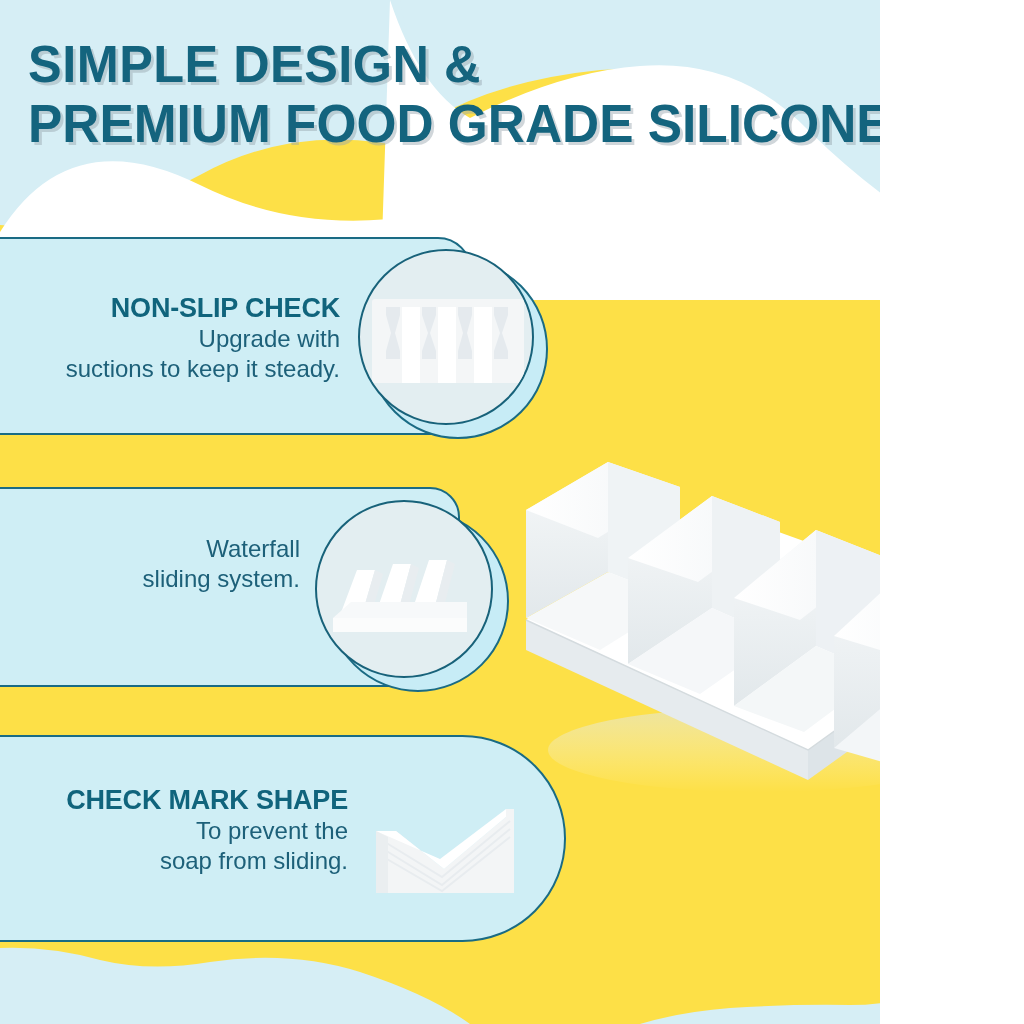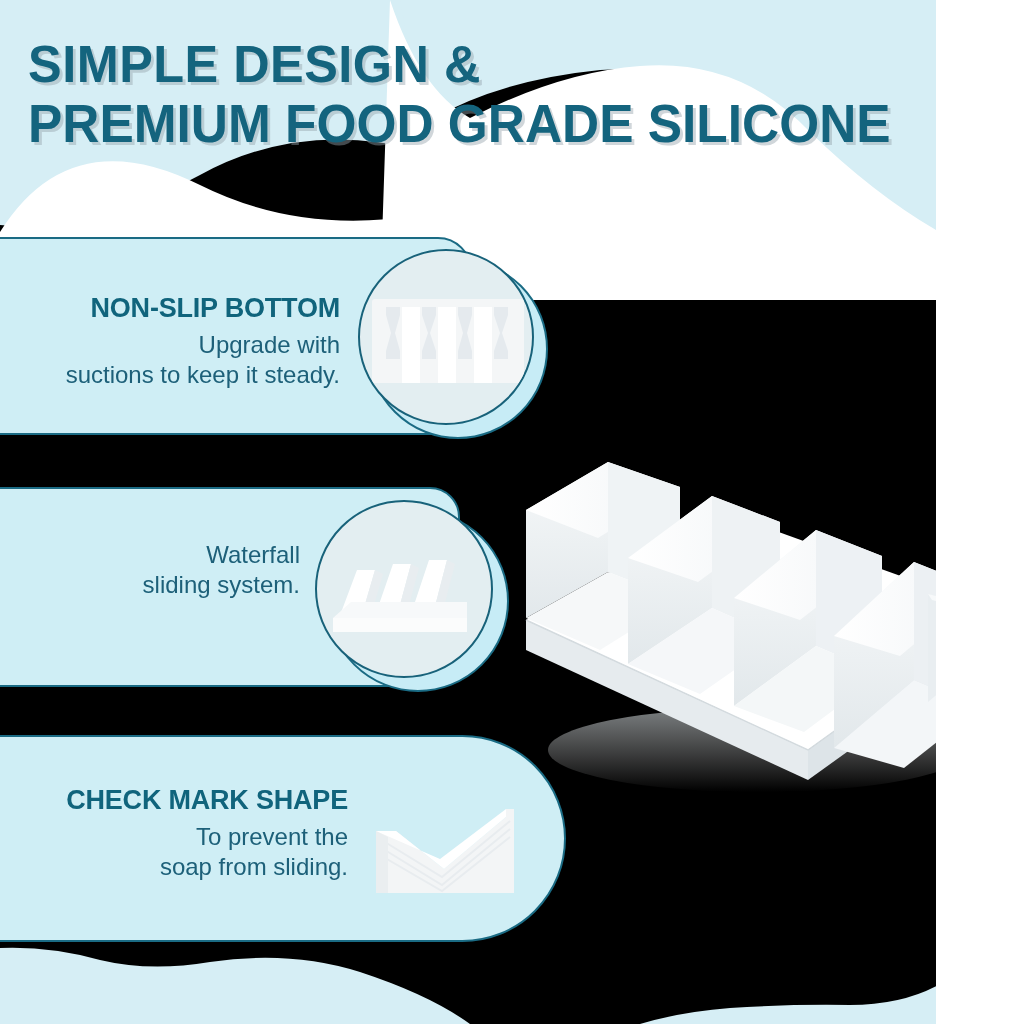--- a/index.html
+++ b/index.html
@@ -2,25 +2,26 @@
 <html><head>
 <meta charset="utf-8">
 <style>
   html, body {
     margin: 0;
     padding: 0;
     background: #ffffff;
   }
   #page {
     position: relative;
-    width: 936px;
+    width: 856px;
     height: 1024px;
     overflow: hidden;
-    background: #000000;
+    background: #fde047;
     font-family: "Liberation Sans", sans-serif;
+    padding-left: 24px;
   }
 
   
   .bg-layer {
     position: absolute;
     inset: 0;
     width: 1024px;
     height: 1024px;
   }
 
@@ -92,21 +93,20 @@
     letter-spacing: -0.2px;
     color: #10647c;
     white-space: nowrap;
   }
   .card-body {
     font-family: "Liberation Sans", sans-serif;
     font-weight: 400;
     font-size: 24px;
     line-height: 30px;
     color: #1d6079;
-    margin-top: 6px;
     white-space: pre-line;
   }
 
   .t1 { left: 0px;  top: 292px; width: 340px; }
   .t2 { left: 0px;  top: 534px; width: 300px; }
   .t3 { left: 0px;  top: 784px; width: 348px; }
 
   
   .ring-wrap {
     position: absolute;
@@ -272,21 +272,21 @@
         <g fill="#ffffff">
           <rect x="42" y="56" width="18" height="76"></rect>
           <rect x="78" y="56" width="18" height="76"></rect>
           <rect x="114" y="56" width="18" height="76"></rect>
         </g>
       </svg>
     </div>
   </div>
 
   <div class="card-text t1">
-    <div class="card-title">NON-SLIP BOTTOM</div>
+    <div class="card-title">NON-SLIP CHECK</div>
     <div class="card-body">Upgrade with
 suctions to keep it steady.</div>
   </div>
 
   <div class="card card-2"></div>
 
   <div class="ring-wrap rw2">
     <div class="ring-outer"></div>
     <div class="ring-inner">
       <svg viewBox="0 0 178 178" width="178" height="178">

